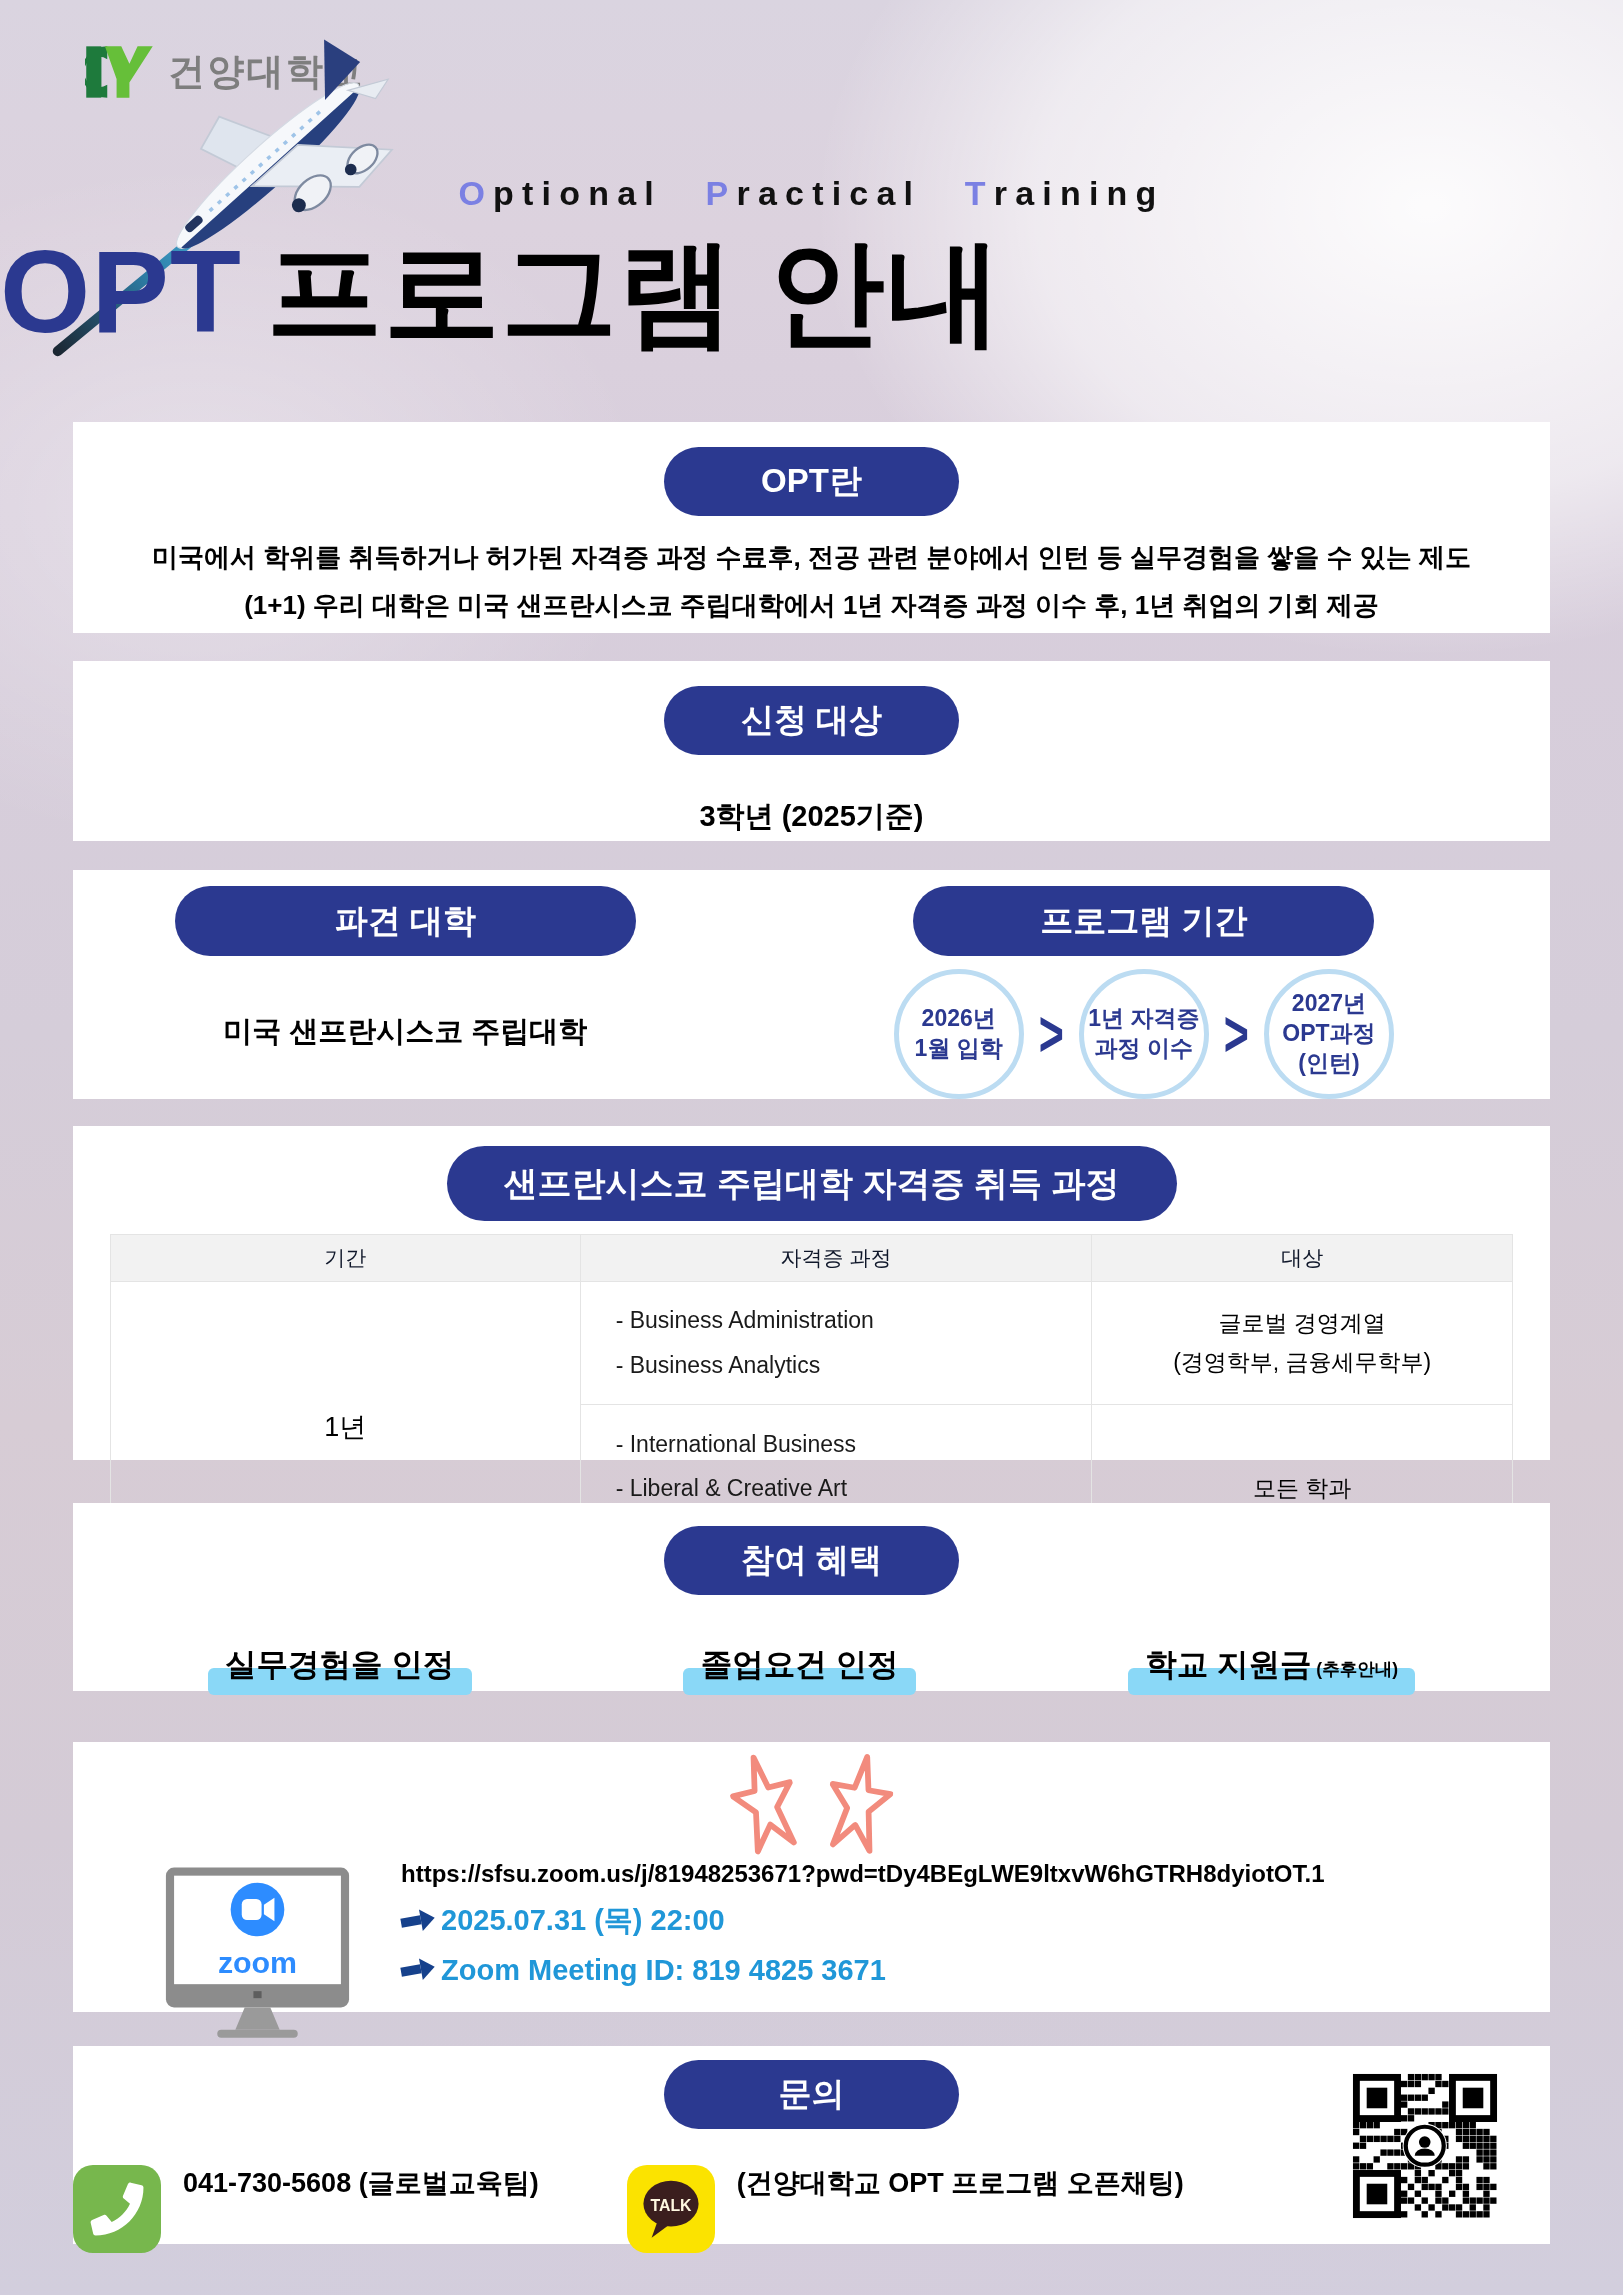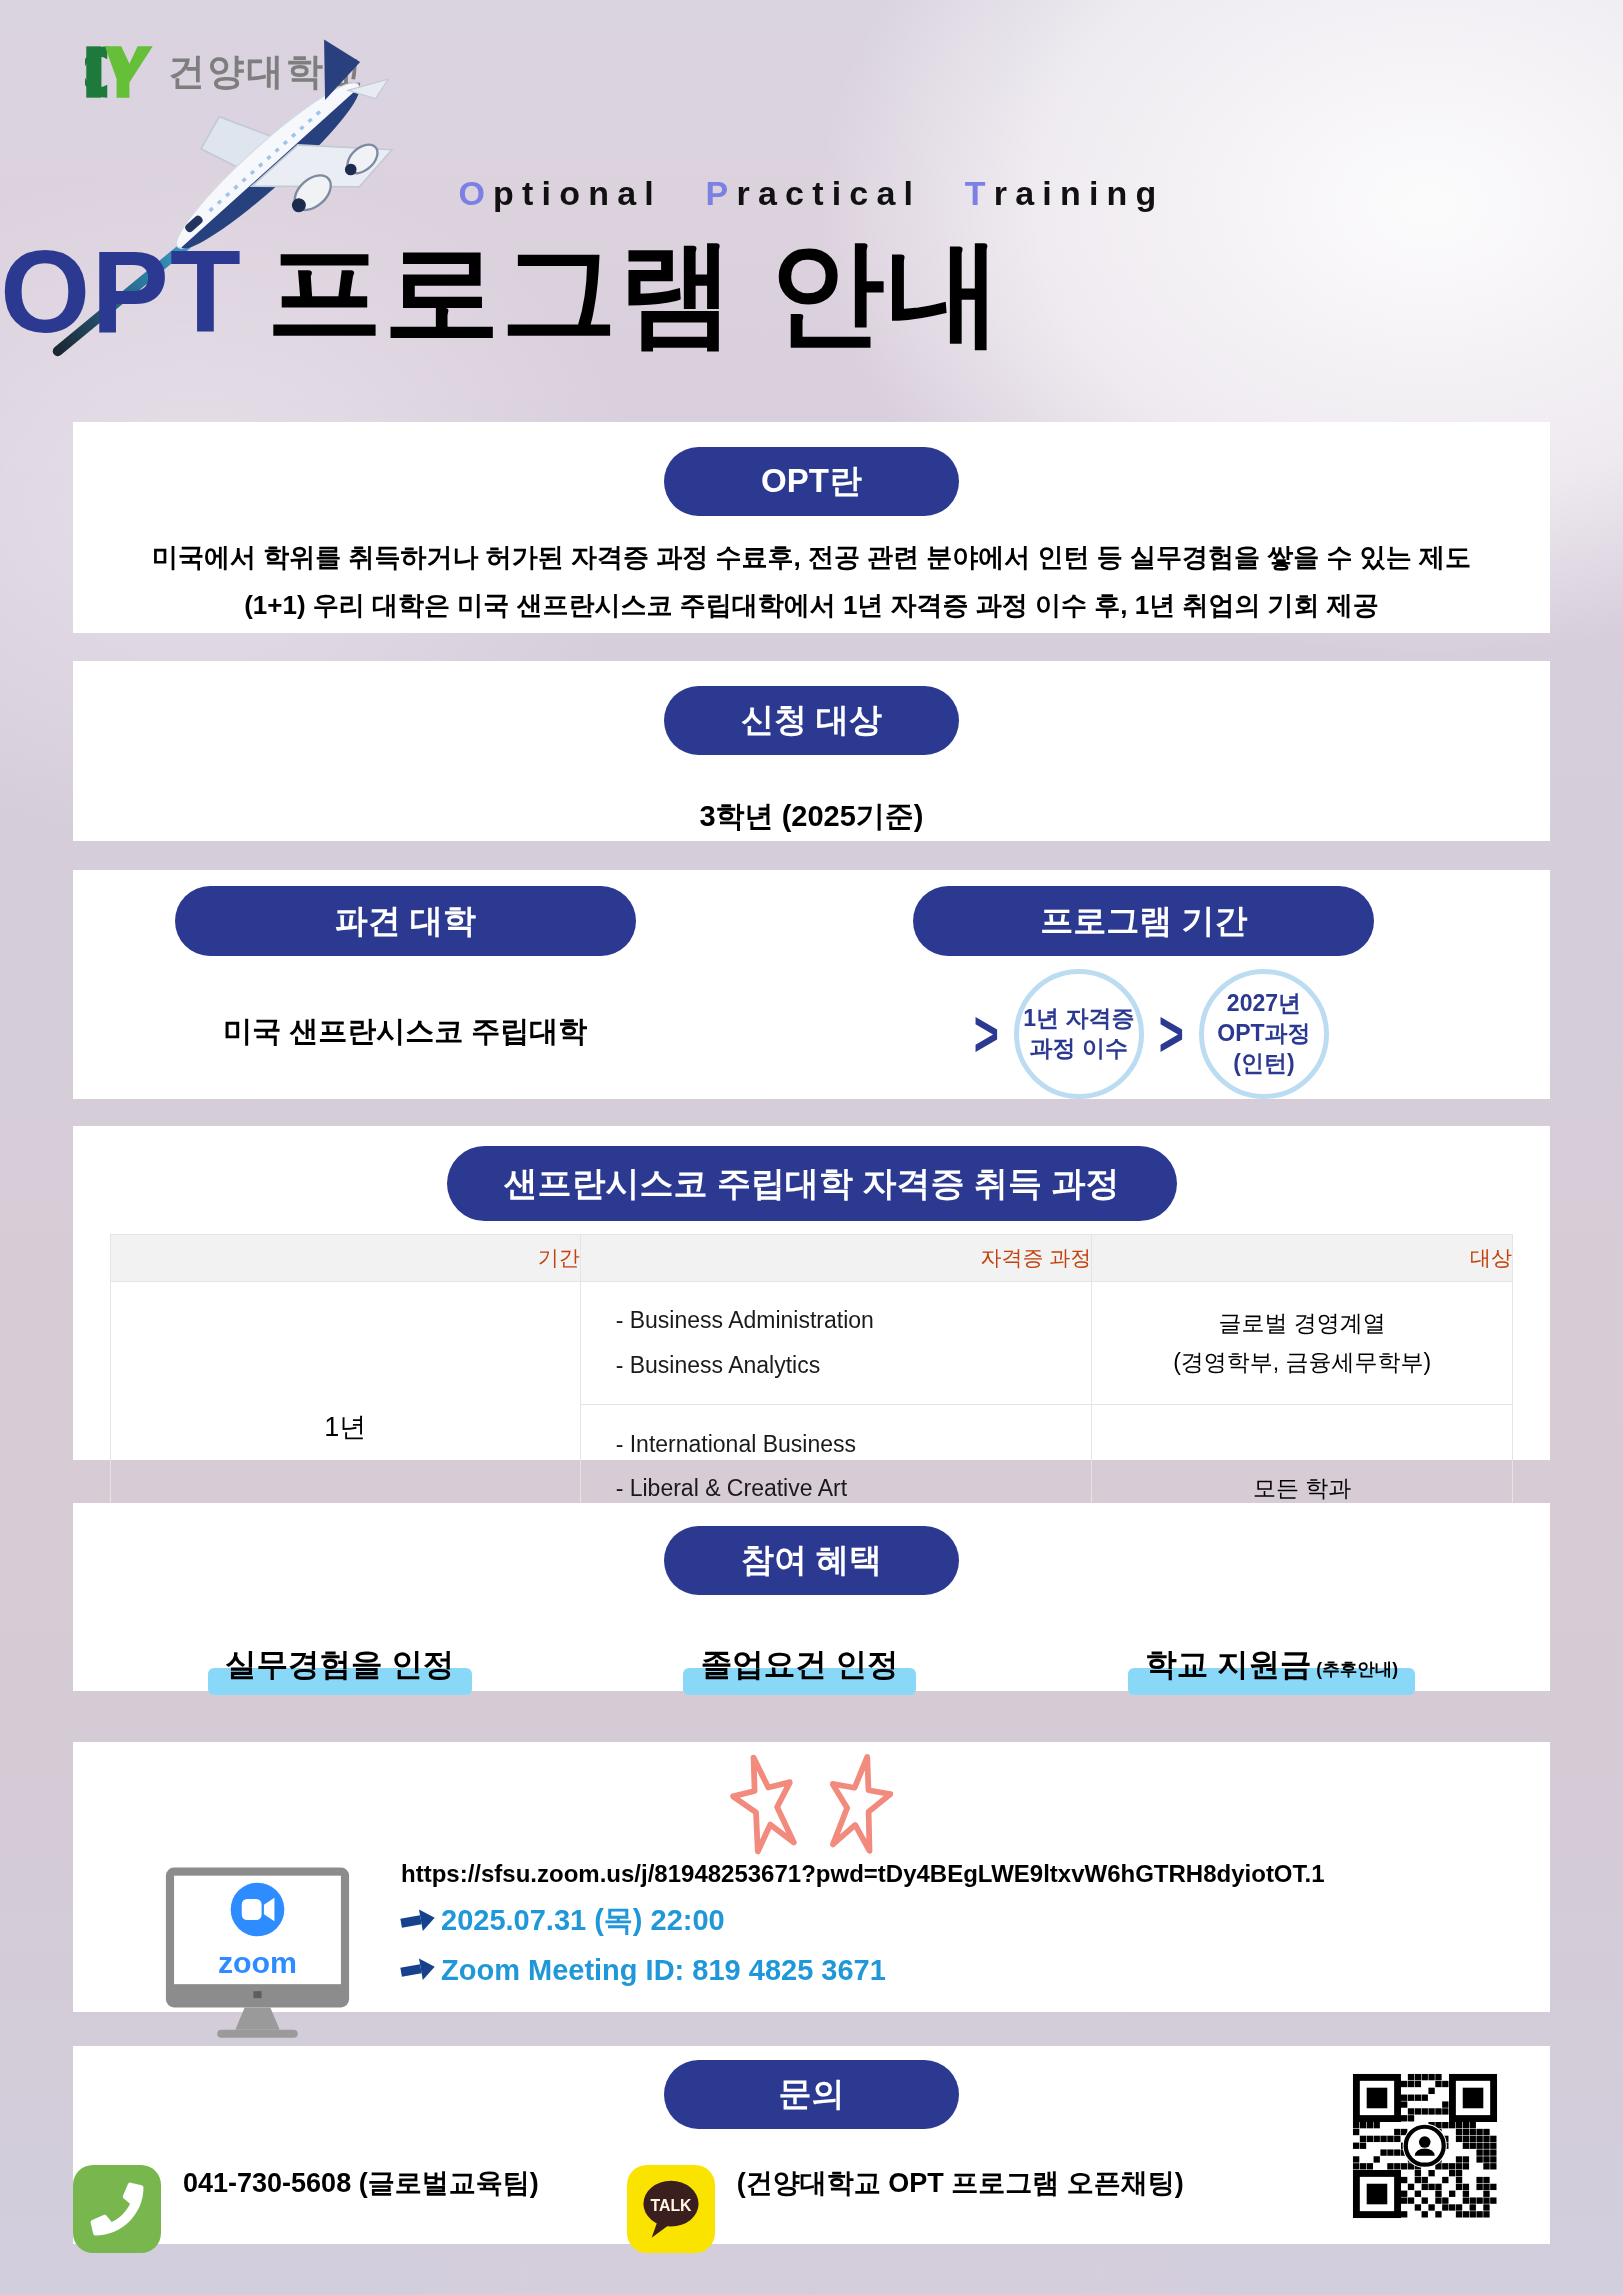--- a/index.html
+++ b/index.html
@@ -71,21 +71,21 @@
     line-height:1.3; white-space:pre-line;
   }
   .chev{
     font-size:43px; font-weight:900; color:#2b3990; margin:0 15px;
     transform:scaleY(1.5); display:inline-block;
   }
   .card-course{ padding-top:20px; }
   .course-table{ width:1403px; margin:13px auto 0 auto; border-collapse:collapse; table-layout:fixed; }
   .course-table th, .course-table td{ border:1.2px solid #e4e4e4; }
   .course-table th{
-    background:#f2f2f2; font-size:21px; font-weight:500; color:#c2410c; height:47px; text-align:right;
+    background:#f2f2f2; font-size:21px; font-weight:500; color:#0f172a; height:47px; text-align:center;
   }
   .col-dur{ width:33.5%; } .col-course{ width:36.5%; } .col-target{ width:30%; }
   td.dur{ text-align:center; font-size:27px; font-weight:500; }
   td.courses{ font-size:23px; padding:16.3px 0 16.3px 35px; line-height:1.95; white-space:pre-line; color:#1a1a1a; }
   td.target{ text-align:center; font-size:23px; line-height:1.7; white-space:pre-line; height:88px; }
   td.target2{ height:99px; }
 
   .card-benefit{ padding-top:23px; }
   .benefit-row{ display:flex; justify-content:space-between; padding:0 152px; margin-top:49px; }
   .benefit{ position:relative; z-index:0; font-size:31.5px; font-weight:800; white-space:nowrap; }
@@ -181,20 +181,22 @@
   </div>
 
   <div class="card card-disp">
     <div class="disp-col">
       <div class="badge badge-md">파견 대학</div>
       <div class="disp-body">미국 샌프란시스코 주립대학</div>
     </div>
     <div class="period-col">
       <div class="badge badge-md">프로그램 기간</div>
       <div class="steps">
+        <div class="circle">2026년
+1월 입학</div>
         <span class="chev">&gt;</span>
         <div class="circle">1년 자격증
 과정 이수</div>
         <span class="chev">&gt;</span>
         <div class="circle">2027년
 OPT과정
 (인턴)</div>
       </div>
     </div>
   </div>

